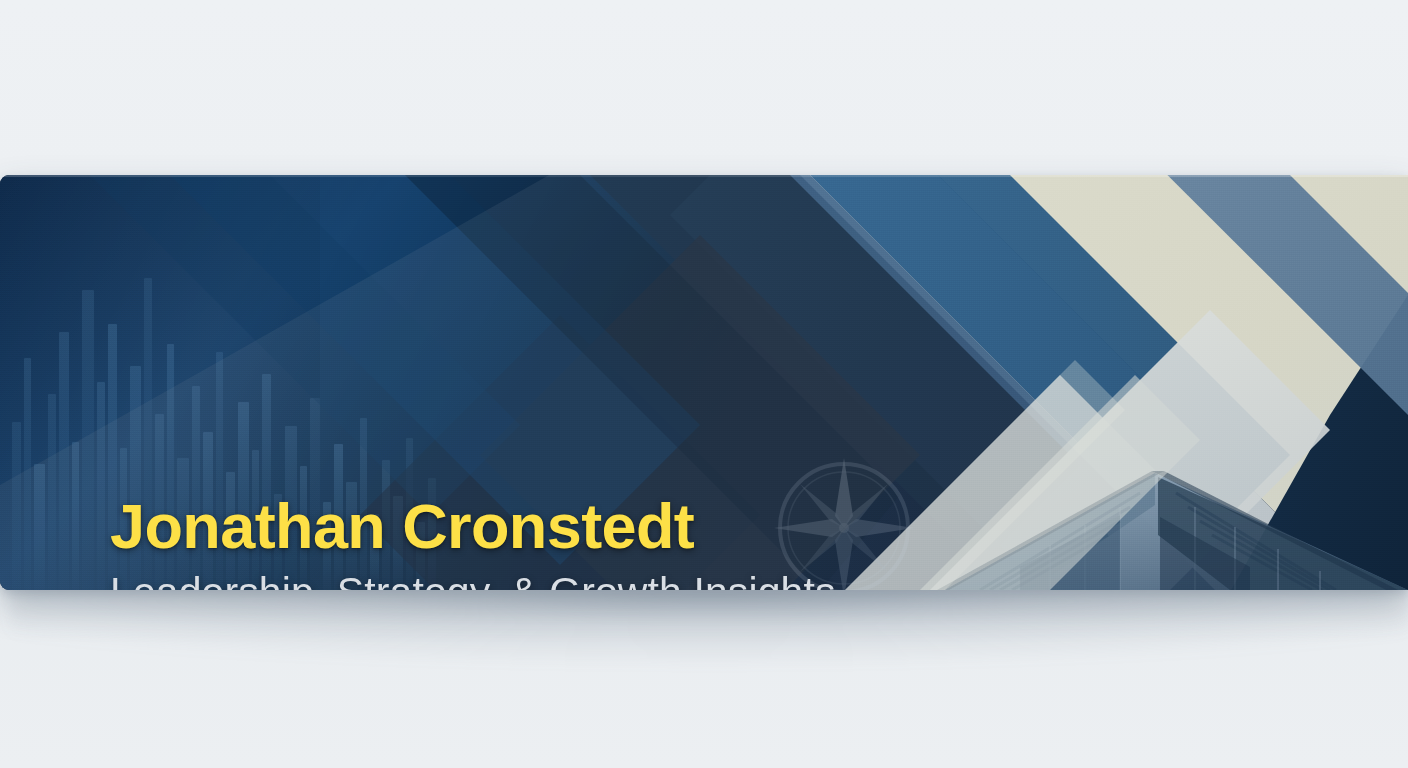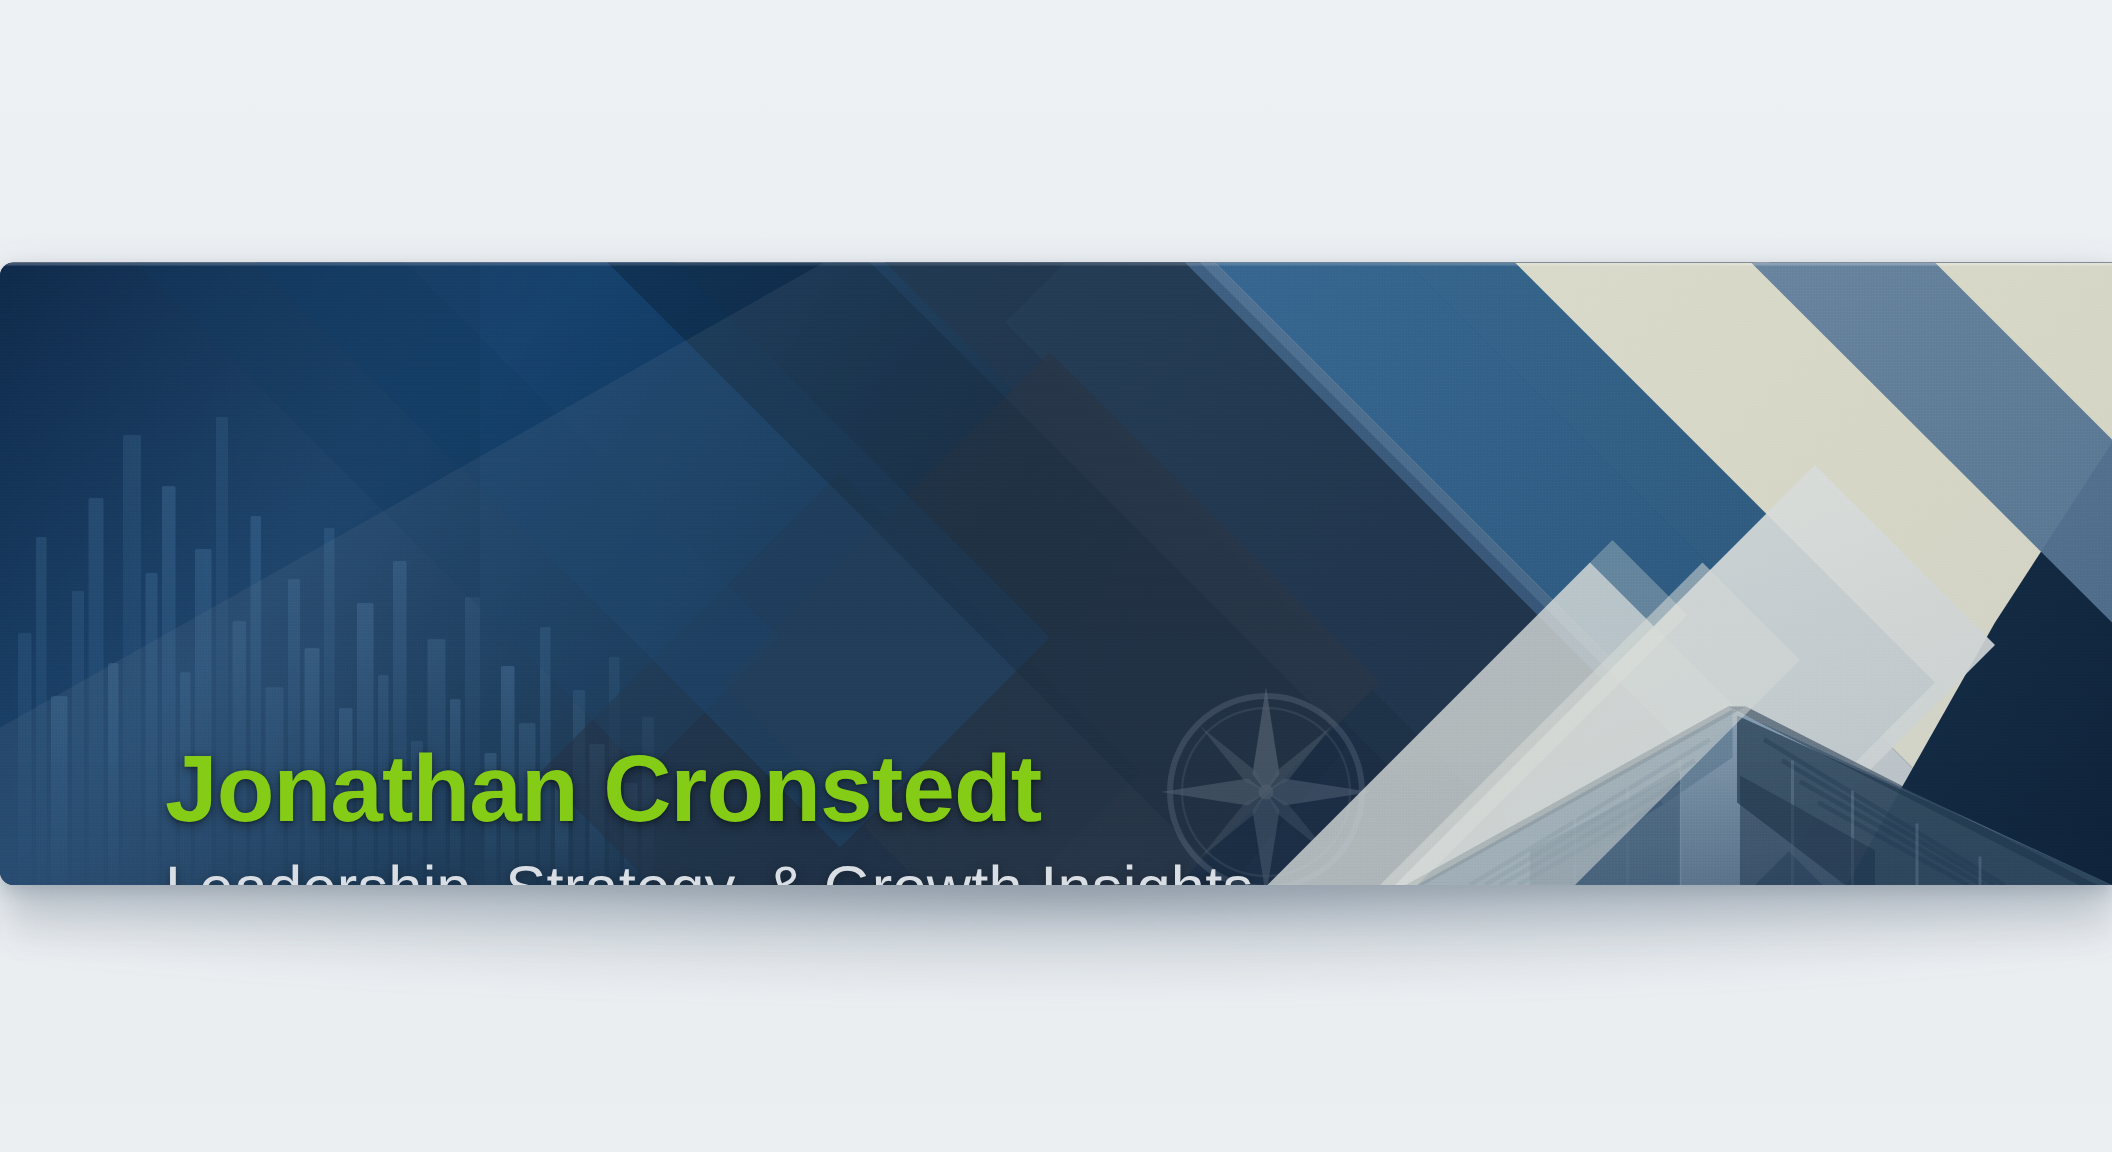--- a/index.html
+++ b/index.html
@@ -126,21 +126,21 @@
     top: 320px;
     z-index: 40;
   }
   #title {
     margin: 0;
     font-family: "Liberation Sans", sans-serif;
     font-size: 63px;
     font-weight: 700;
     line-height: 1.0;
     letter-spacing: -0.6px;
-    color: #84cc16;
+    color: #fde047;
     text-shadow: 0 2px 7px rgba(0,0,0,0.42), 0 1px 2px rgba(0,0,0,0.30);
     white-space: nowrap;
   }
   #subtitle {
     margin: 14px 0 0 0;
     font-family: "Liberation Sans", sans-serif;
     font-size: 41px;
     font-weight: 300;
     line-height: 1.0;
     letter-spacing: 0.1px;

